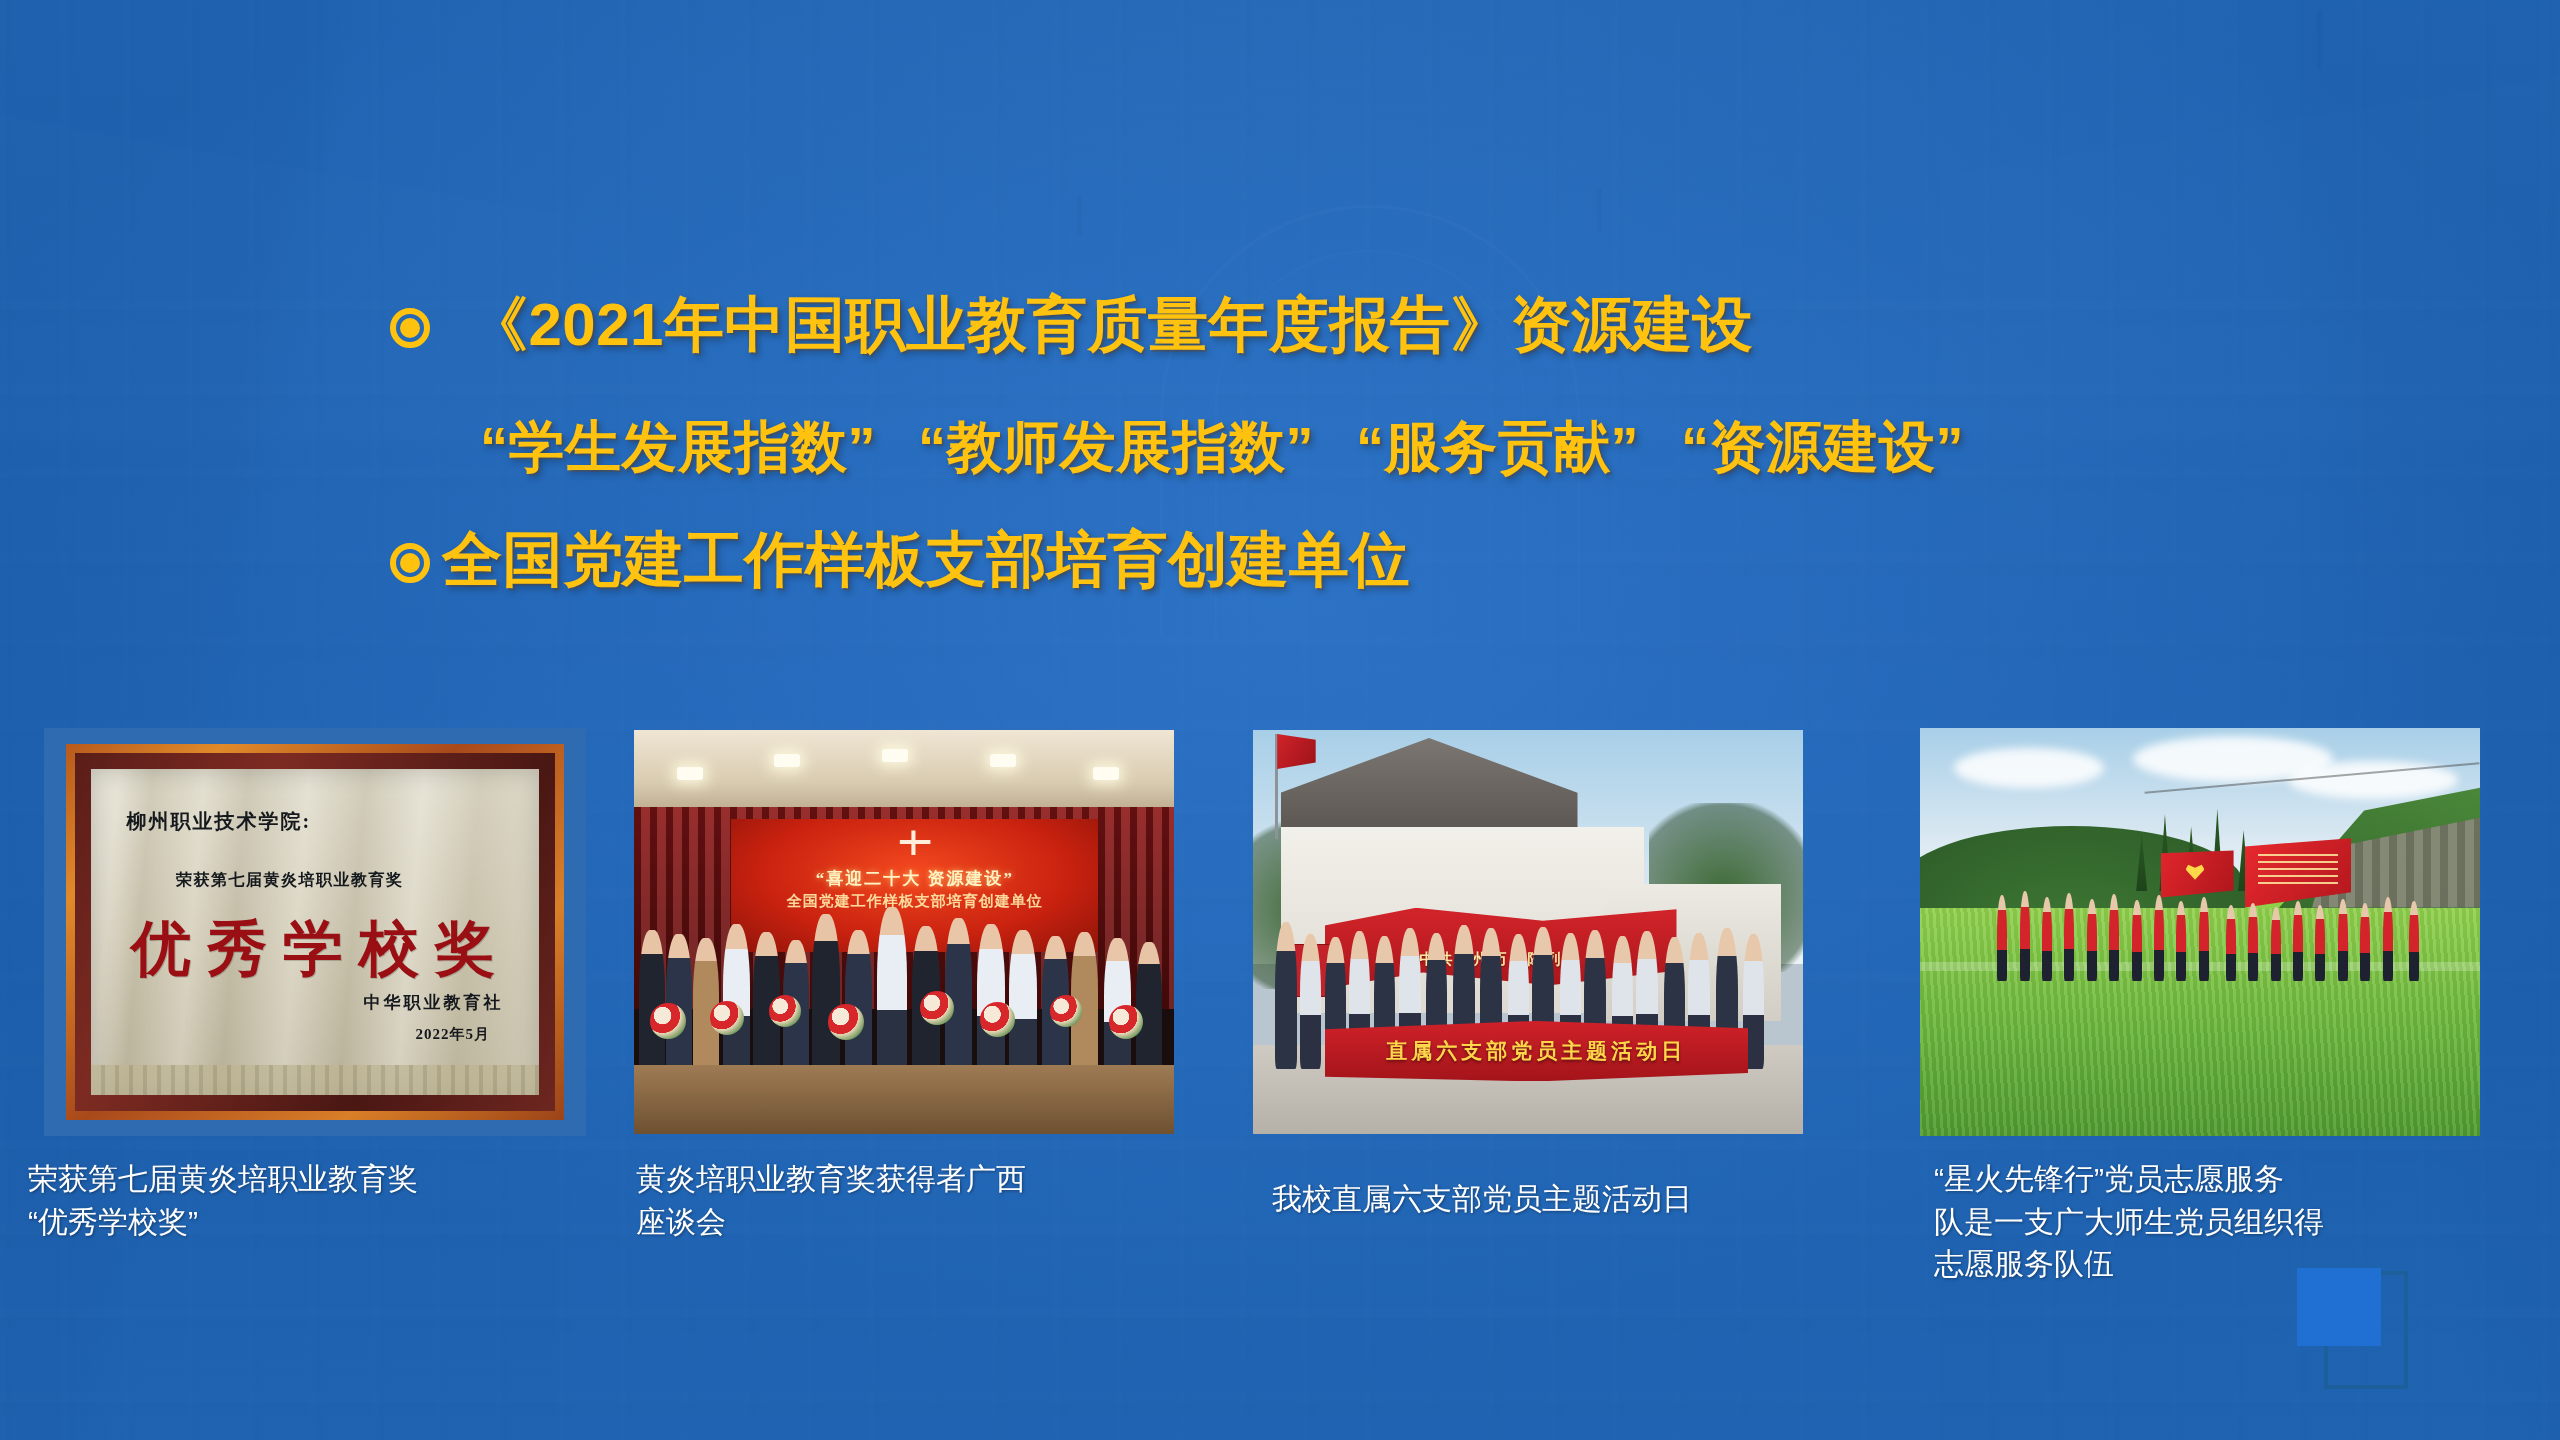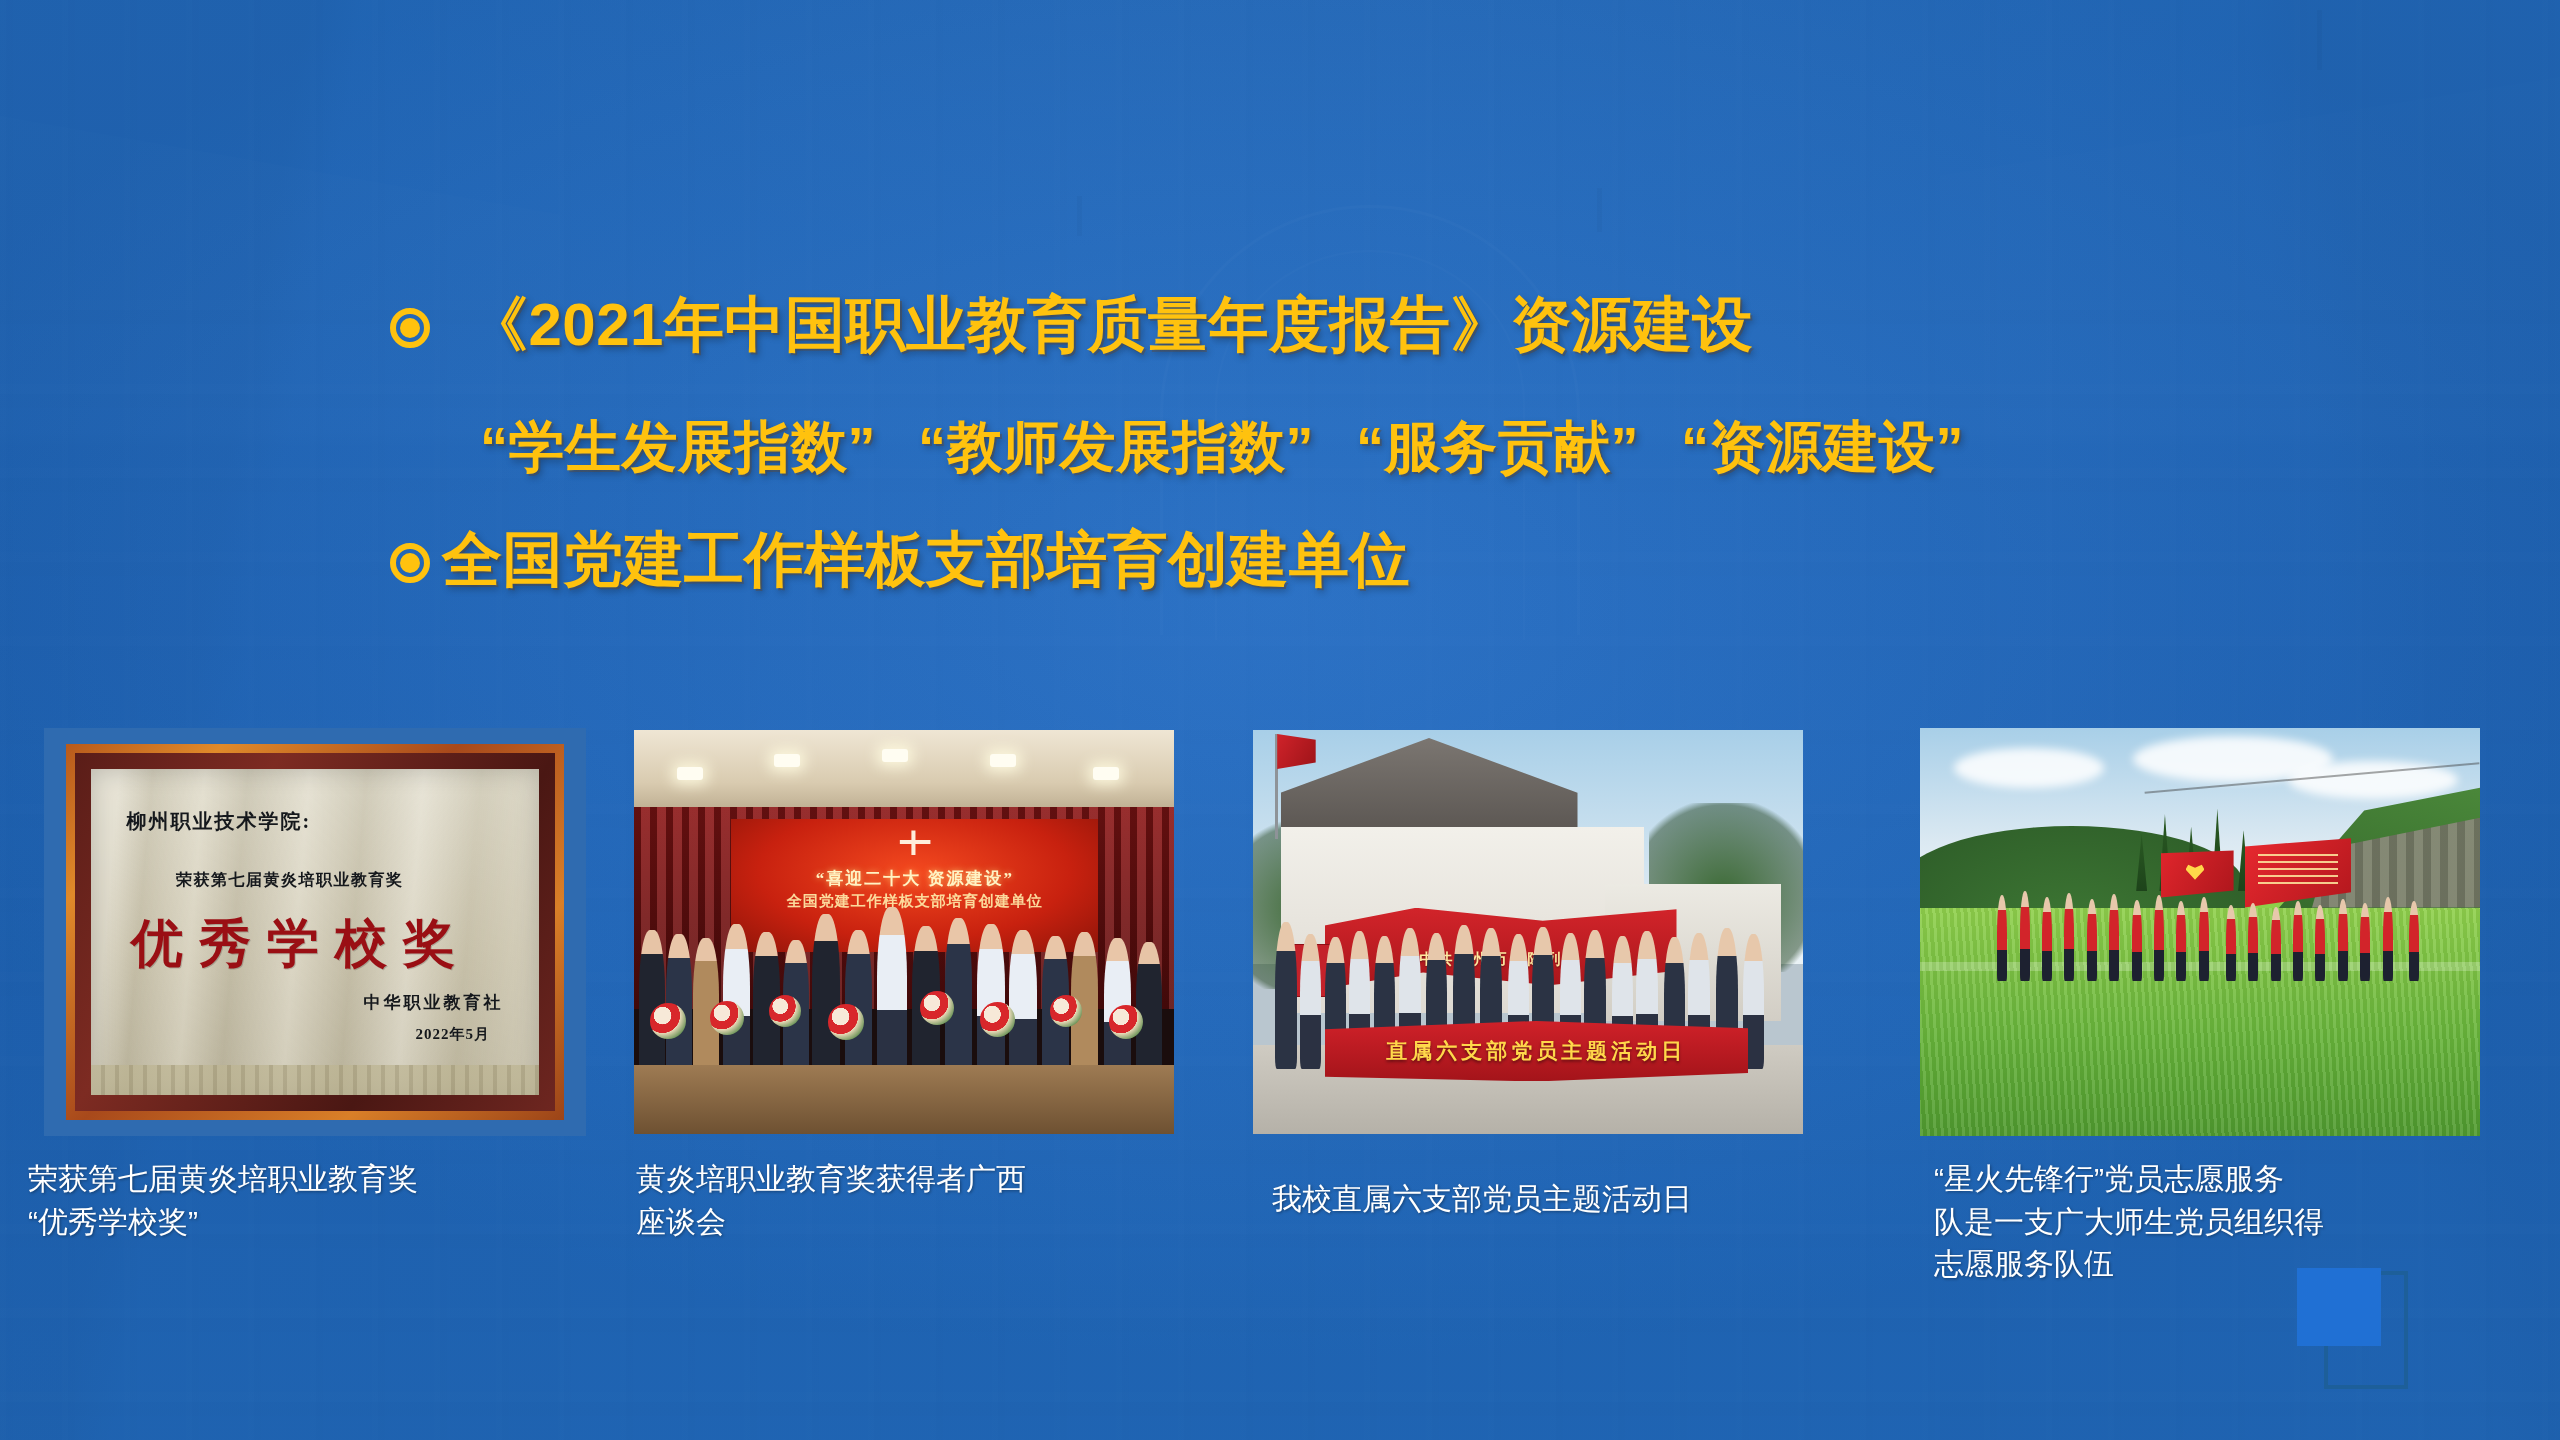--- a/index.html
+++ b/index.html
@@ -177,21 +177,21 @@
   .plaque-face::after{
     content:"";
     position:absolute; left:0; right:0; bottom:0; height:9%;
     background:repeating-linear-gradient(90deg,#bdb593 0 10px,#a79e7c 10px 14px);
     opacity:.75;
   }
   .pl-t1{ position:absolute; left:8%;  top:12%;  font-size:20px; color:#15181c; font-weight:bold;
           font-family:"Liberation Serif", serif; letter-spacing:2px; }
   .pl-t2{ position:absolute; left:19%; top:31%;  font-size:16px; color:#15181c; font-weight:bold;
           font-family:"Liberation Serif", serif; letter-spacing:1.5px; }
-  .pl-t3{ position:absolute; left:9%;  top:43%;  font-size:52px; color:#9a0f14; font-weight:bold;
+  .pl-t3{ position:absolute; left:9%;  top:43%;  font-size:60px; color:#9a0f14; font-weight:bold;
           font-family:"Liberation Serif", serif; letter-spacing:16px;
           text-shadow:1px 1px 0 rgba(0,0,0,.18); }
   .pl-t4{ position:absolute; right:8%; top:68%;  font-size:17px; color:#15181c; font-weight:bold;
           font-family:"Liberation Serif", serif; letter-spacing:3px; }
   .pl-t5{ position:absolute; right:11%;top:78.5%;font-size:15px; color:#15181c; font-weight:bold;
           font-family:"Liberation Serif", serif; letter-spacing:1px; }
   #c1 { left:28px; top:1158px; width:560px; }
 
   
   #p2 { left:634px; top:730px; width:540px; height:404px; }

